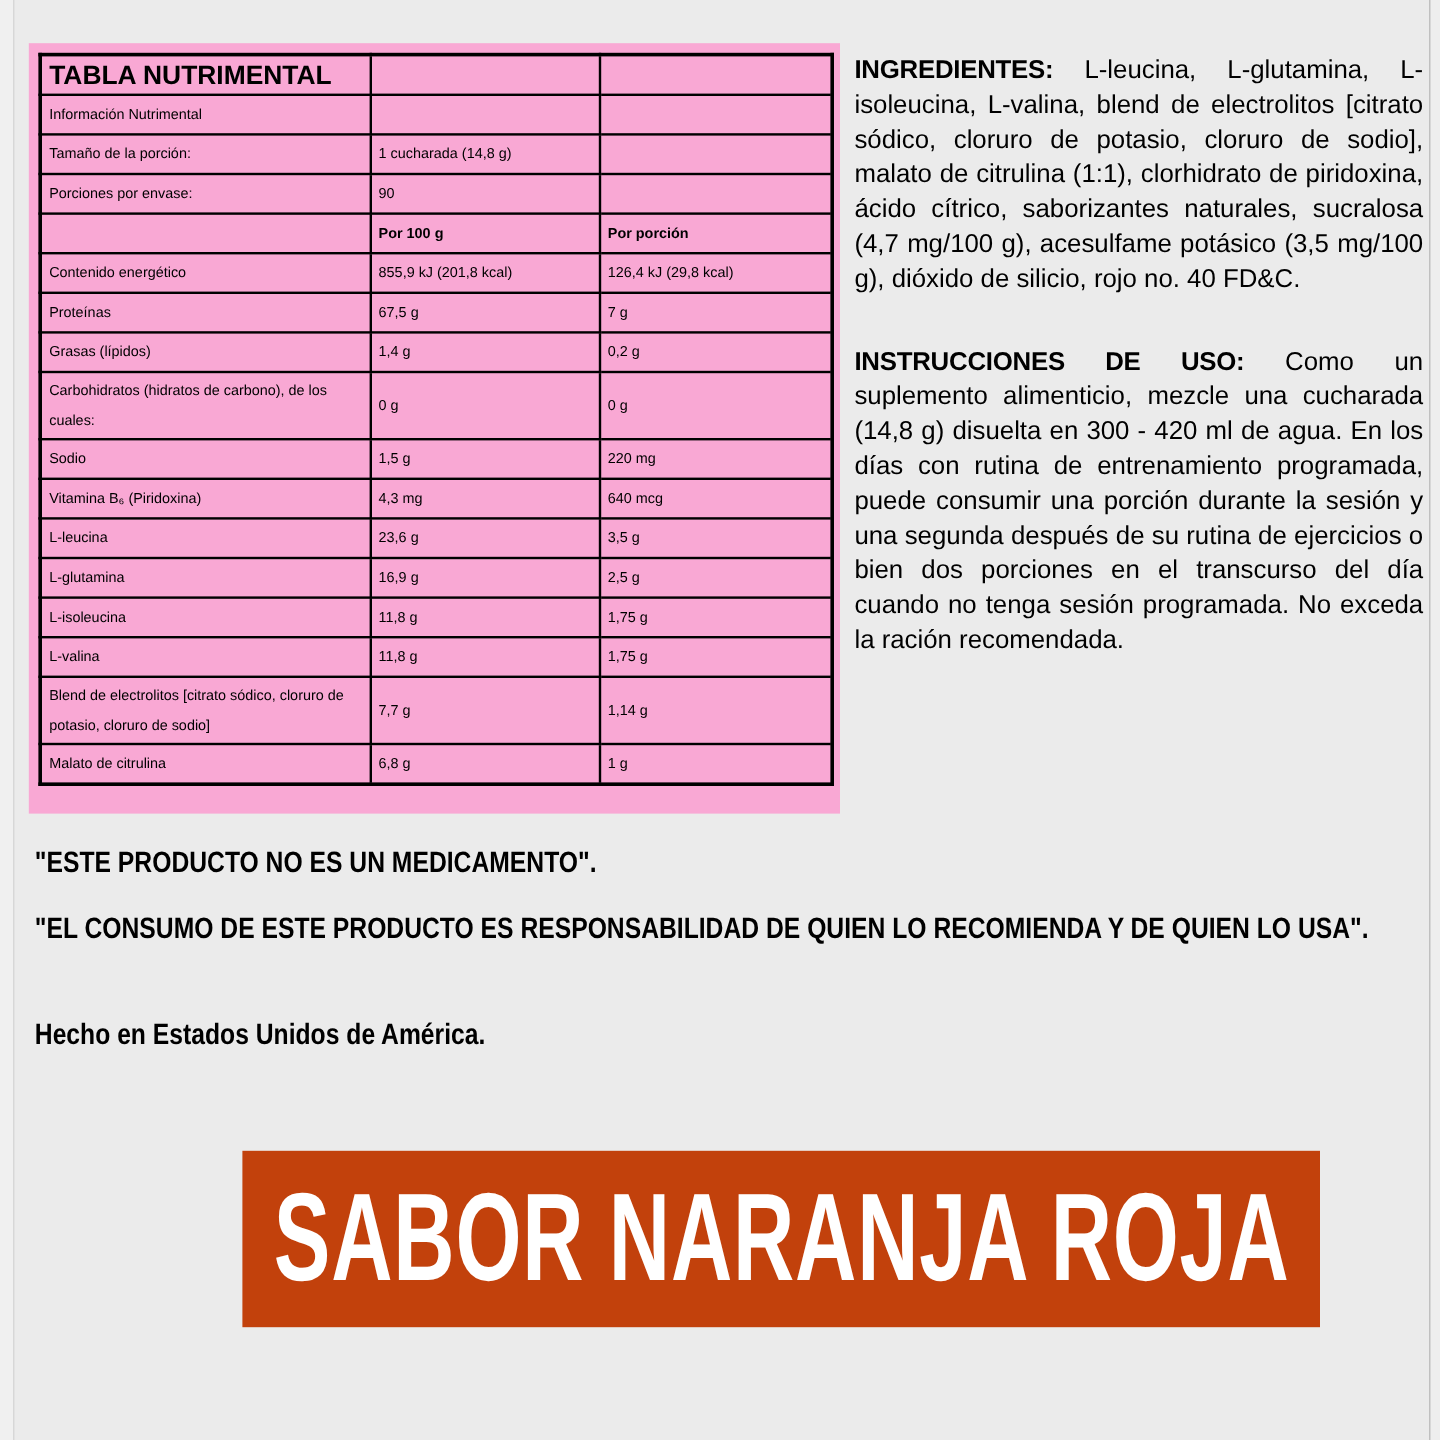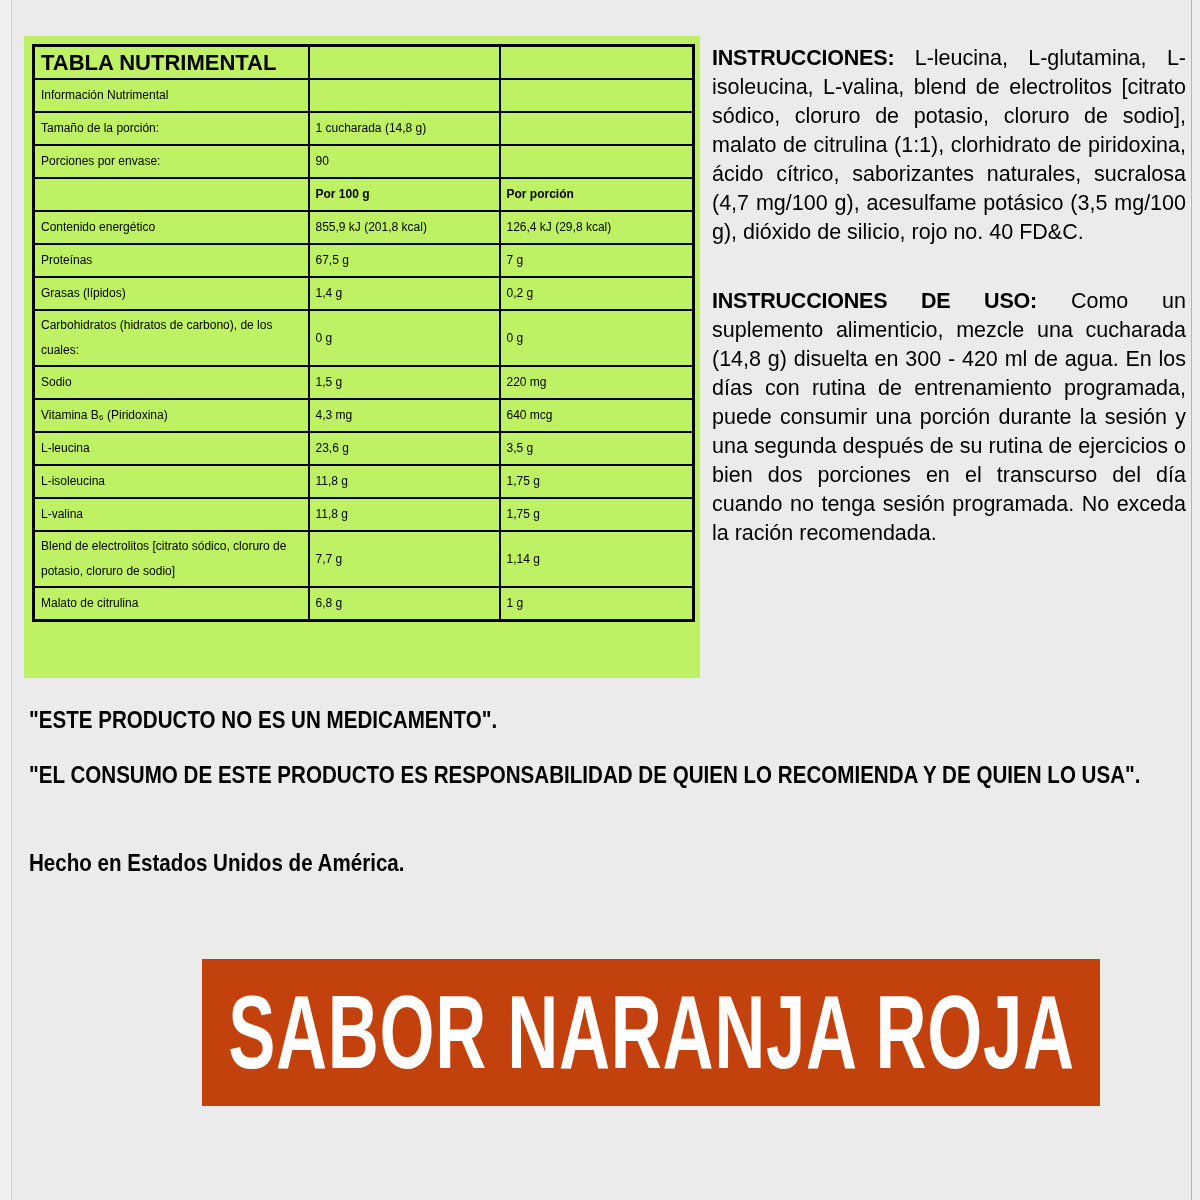--- a/index.html
+++ b/index.html
@@ -18,21 +18,21 @@
   }
   .edge-right {
     position: absolute; right: 0; top: 0; width: 8px; height: 1200px;
     background: #eeeeee; border-left: 1px solid #b5b5b5;
   }
 
   
   .panel {
     position: absolute; left: 24px; top: 36px;
     width: 676px; height: 642px;
-    background: #bef264;
+    background: #f9a8d4;
   }
   .panel table {
     position: absolute; left: 8px; top: 8px;
     width: 660px;
     border-collapse: collapse;
     table-layout: fixed;
     border: 3px solid #000;
   }
   .panel td {
     border: 2px solid #000;
@@ -159,20 +159,25 @@
           <td class="lbl">Vitamina B₆ (Piridoxina)</td>
           <td class="val">4,3 mg</td>
           <td class="val">640 mcg</td>
         </tr>
         <tr>
           <td class="lbl">L-leucina</td>
           <td class="val">23,6 g</td>
           <td class="val">3,5 g</td>
         </tr>
         <tr>
+          <td class="lbl">L-glutamina</td>
+          <td class="val">16,9 g</td>
+          <td class="val">2,5 g</td>
+        </tr>
+        <tr>
           <td class="lbl">L-isoleucina</td>
           <td class="val">11,8 g</td>
           <td class="val">1,75 g</td>
         </tr>
         <tr>
           <td class="lbl">L-valina</td>
           <td class="val">11,8 g</td>
           <td class="val">1,75 g</td>
         </tr>
         <tr>
@@ -183,21 +188,21 @@
         <tr>
           <td class="lbl">Malato de citrulina</td>
           <td class="val">6,8 g</td>
           <td class="val">1 g</td>
         </tr>
       </tbody>
   </table>
 </div>
 
 <div class="right-col">
-  <p class="para"><b>INSTRUCCIONES:</b><span> L-leucina, L-glutamina, L-isoleucina, L-valina, blend de electrolitos [citrato sódico, cloruro de potasio, cloruro de sodio], malato de citrulina (1:1), clorhidrato de piridoxina, ácido cítrico, saborizantes naturales, sucralosa (4,7 mg/100 g), acesulfame potásico (3,5 mg/100 g), dióxido de silicio, rojo no. 40 FD&amp;C.</span></p>
+  <p class="para"><b>INGREDIENTES:</b><span> L-leucina, L-glutamina, L-isoleucina, L-valina, blend de electrolitos [citrato sódico, cloruro de potasio, cloruro de sodio], malato de citrulina (1:1), clorhidrato de piridoxina, ácido cítrico, saborizantes naturales, sucralosa (4,7 mg/100 g), acesulfame potásico (3,5 mg/100 g), dióxido de silicio, rojo no. 40 FD&amp;C.</span></p>
   <p class="para"><b>INSTRUCCIONES DE USO:</b><span> Como un suplemento alimenticio, mezcle una cucharada (14,8 g) disuelta en 300 - 420 ml de agua. En los días con rutina de entrenamiento programada, puede consumir una porción durante la sesión y una segunda después de su rutina de ejercicios o bien dos porciones en el transcurso del día cuando no tenga sesión programada. No exceda la ración recomendada.</span></p>
 </div>
 
 <p class="legal-line legal-1">"ESTE PRODUCTO NO ES UN MEDICAMENTO".</p>
 <p class="legal-line legal-2">"EL CONSUMO DE ESTE PRODUCTO ES RESPONSABILIDAD DE QUIEN LO RECOMIENDA Y DE QUIEN LO USA".</p>
 <p class="legal-line legal-3">Hecho en Estados Unidos de América.</p>
 
 <div class="banner">
   <span class="banner-text">SABOR NARANJA ROJA</span>
 </div>

